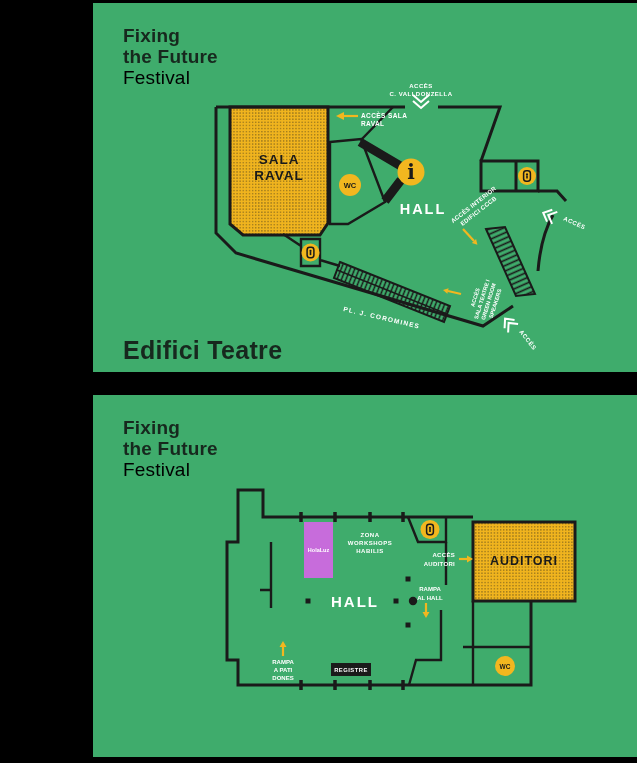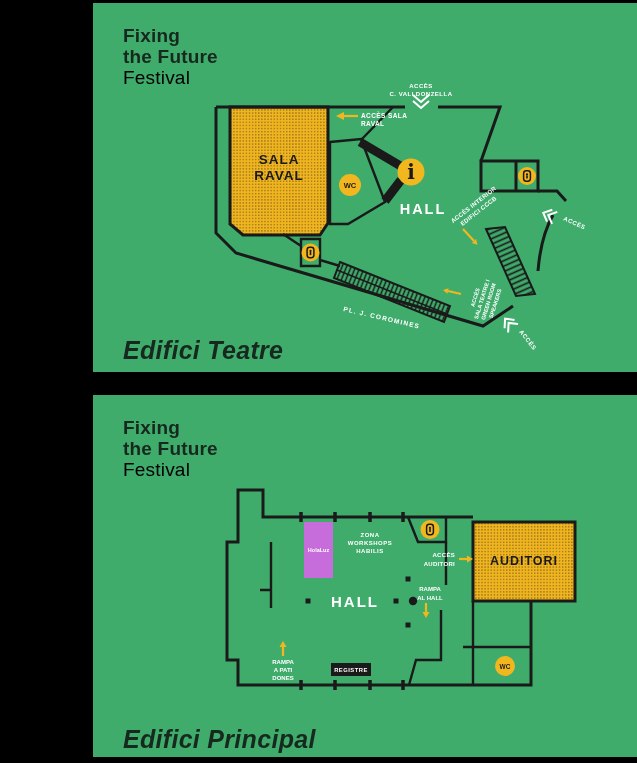--- a/index.html
+++ b/index.html
@@ -3,21 +3,21 @@
 <meta charset="utf-8">
 <style>
   html,body{margin:0;padding:0;background:#000;}
   body{width:637px;height:763px;position:relative;font-family:"Liberation Sans",sans-serif;}
   .panel{position:absolute;left:45px;width:547px;background:#3fac6c;overflow:hidden;margin-left:48px;}
   #panel-teatre{top:3px;height:369px;}
   #panel-principal{top:395px;height:362px;}
   .brand{position:absolute;left:30px;top:22px;font-size:19px;line-height:21px;letter-spacing:.2px;}
   .brand .b1,.brand .b2{font-weight:700;color:#17281e;}
   .brand .b3{font-weight:400;color:#000000;}
-  .panel-title{position:absolute;left:30px;font-size:25px;font-weight:700;color:#17281e;letter-spacing:.3px;font-style:italic;}
+  .panel-title{position:absolute;left:30px;font-size:25px;font-weight:700;color:#17281e;letter-spacing:.3px;}
   svg{position:absolute;left:0;top:0;}
   svg text{font-family:"Liberation Sans",sans-serif;font-weight:700;fill:#fff;}
   svg text.dark{fill:#1a1a1a;}
   svg .serif{font-family:"DejaVu Serif",serif;}
   .wall{stroke:#1a1a1a;stroke-width:3;fill:none;stroke-linejoin:miter;}
   .wall2{stroke:#1a1a1a;stroke-width:2.4;fill:none;}
   .chev{stroke:#fff;stroke-width:2;fill:none;}
   .yline{stroke:#f2b71f;stroke-width:2.2;fill:none;}
   .yfill{fill:#f2b71f;}
 </style>
@@ -221,14 +221,13 @@
     <text x="362" y="171" font-size="6" text-anchor="end" letter-spacing="0.3">AUDITORI</text>
     <text class="dark" x="431" y="170" font-size="12.5" text-anchor="middle" letter-spacing="1">AUDITORI</text>
     <text x="337" y="196" font-size="6" text-anchor="middle">RAMPA</text>
     <text x="337" y="204.5" font-size="6" text-anchor="middle">AL HALL</text>
     <text x="262" y="212" font-size="15" text-anchor="middle" letter-spacing="2">HALL</text>
     <text x="190" y="269" font-size="6" text-anchor="middle">RAMPA</text>
     <text x="190" y="277" font-size="6" text-anchor="middle">A PATI</text>
     <text x="190" y="285" font-size="6" text-anchor="middle">DONES</text>
   </svg>
 
-  <div class="panel-title" style="top:330px">Edifici Principal</div>
 </div>
 
 </body></html>

